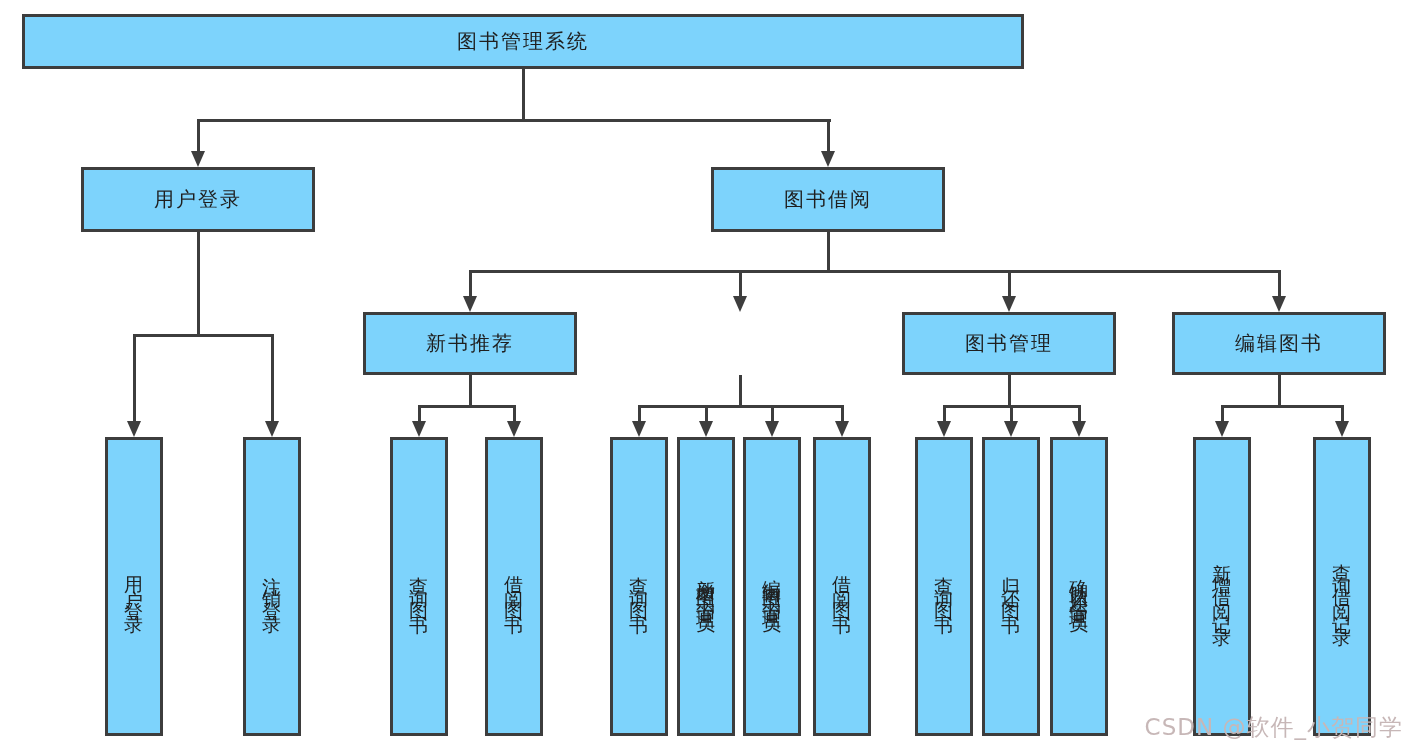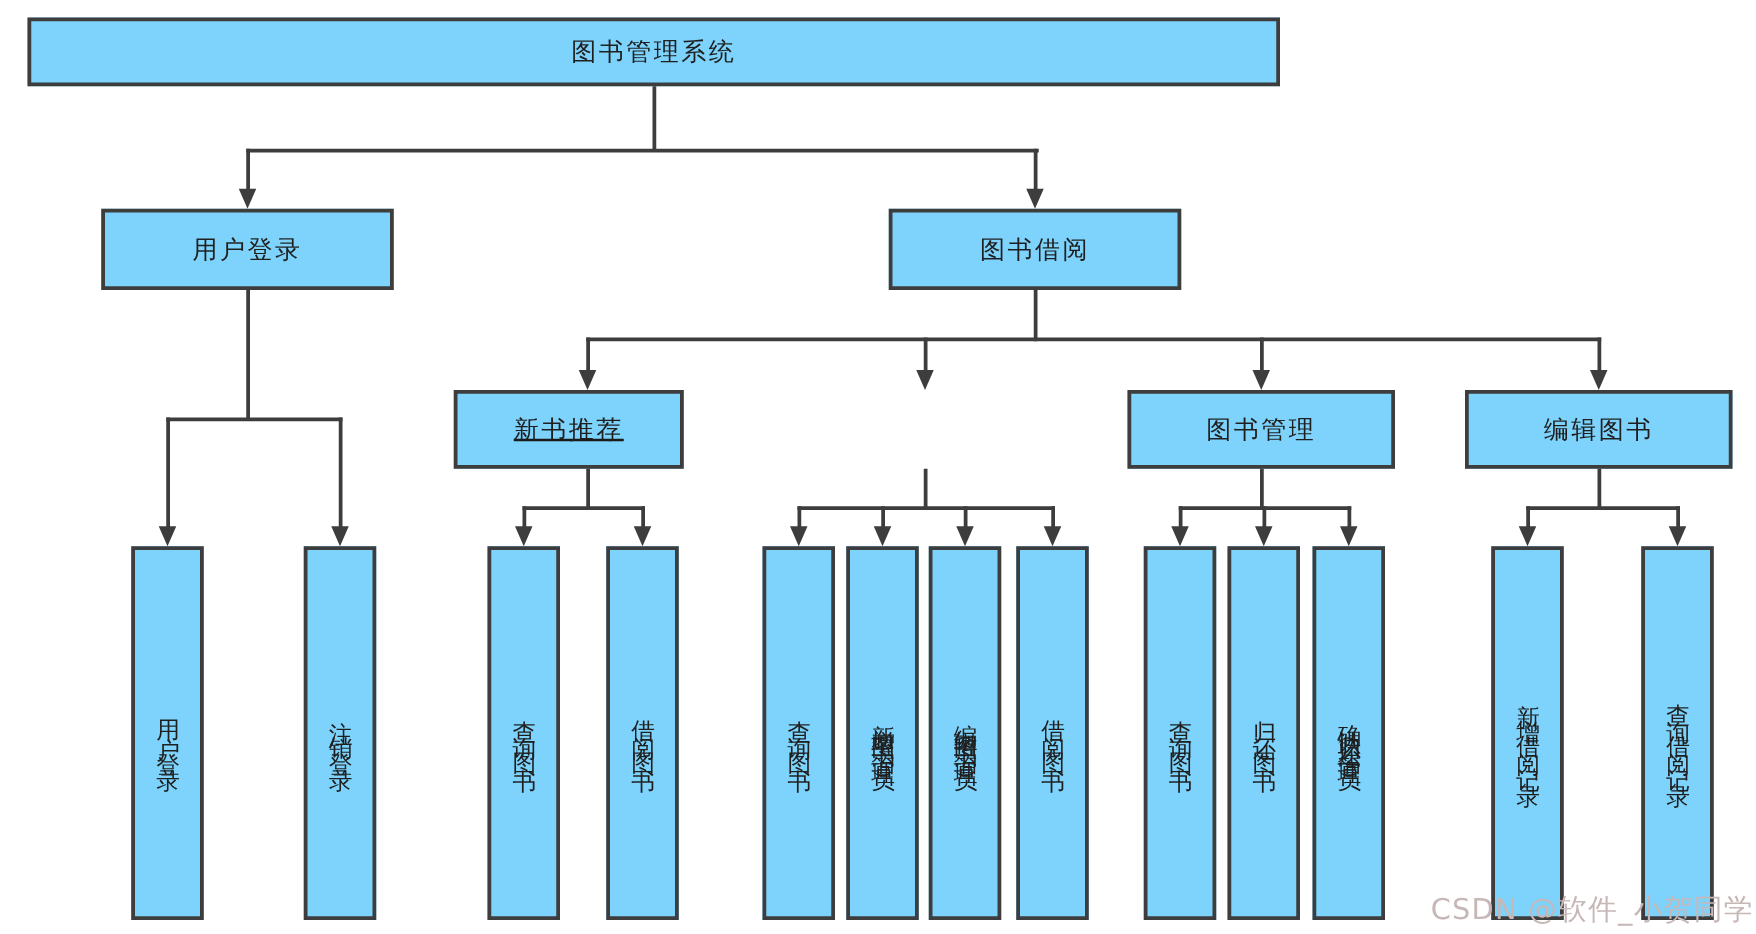--- a/index.html
+++ b/index.html
@@ -95,21 +95,21 @@
   <div class="hline" style="left:469px; top:270px; width:812px;"></div>
   <div class="vline" style="left:469px; top:270px; height:29px;"></div>
   <div class="arrow" style="left:463px; top:296px;"></div>
   <div class="vline" style="left:739px; top:270px; height:29px;"></div>
   <div class="arrow" style="left:733px; top:296px;"></div>
   <div class="vline" style="left:1008px; top:270px; height:29px;"></div>
   <div class="arrow" style="left:1002px; top:296px;"></div>
   <div class="vline" style="left:1278px; top:270px; height:29px;"></div>
   <div class="arrow" style="left:1272px; top:296px;"></div>
 
-  <div class="box" style="left:363px; top:312px; width:184px; height:63px;text-decoration:underline;">
+  <div class="box" style="left:363px; top:312px; width:214px; height:63px;">
     <span class="hlabel">新书推荐</span>
   </div>
   <div class="box" style="left:902px; top:312px; width:214px; height:63px;">
     <span class="hlabel">图书管理</span>
   </div>
   <div class="box" style="left:1172px; top:312px; width:214px; height:63px;">
     <span class="hlabel">编辑图书</span>
   </div>
 
   <div class="vline" style="left:469px; top:375px; height:32px;"></div>

